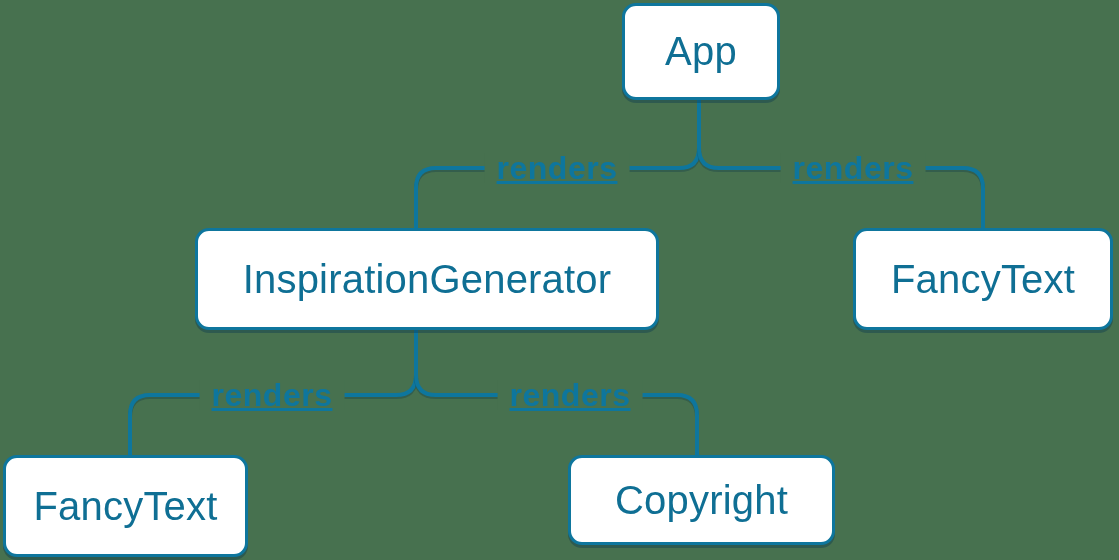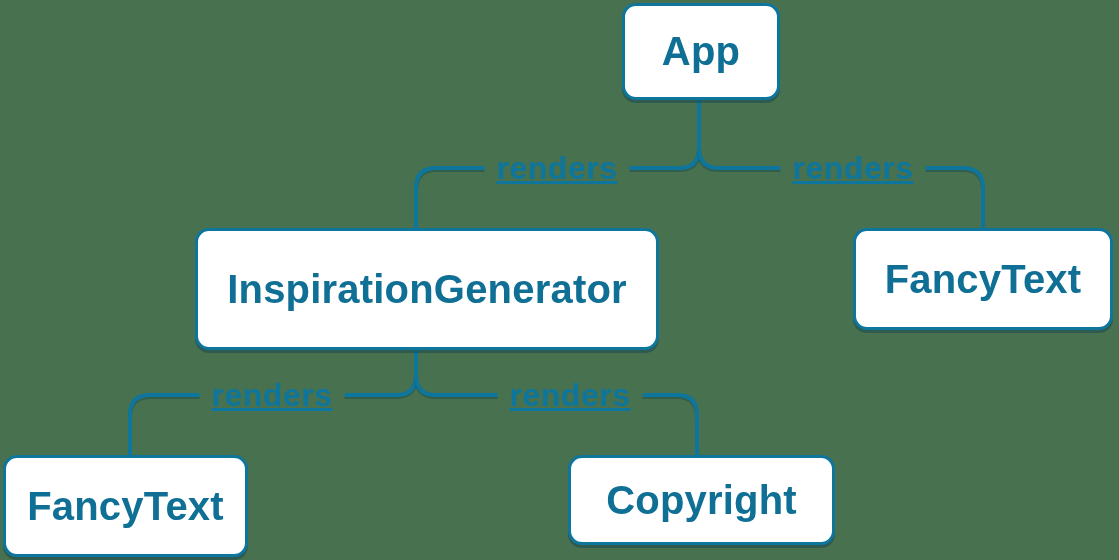--- a/index.html
+++ b/index.html
@@ -26,26 +26,26 @@
   .node{
     position:absolute;
     box-sizing:border-box;
     background:var(--node-fill);
     border:3.5px solid var(--stroke);
     border-radius:14px;
     box-shadow:0 3px 0 rgba(11,58,79,0.40);
     display:flex;align-items:center;justify-content:center;
     color:var(--node-text);
     font-size:40px;
-    font-weight:700;
+    font-weight:400;
     letter-spacing:0.2px;
     white-space:nowrap;
   }
   .node-app{left:622px;top:3px;width:158px;height:97px;}
-  .node-inspiration-generator{left:195px;top:228px;width:464px;height:122px;}
+  .node-inspiration-generator{left:195px;top:228px;width:464px;height:102px;}
   .node-fancy-text-top{left:853px;top:228px;width:260px;height:102px;}
   .node-fancy-text-bottom{left:3px;top:455px;width:245px;height:102px;}
   .node-copyright{left:568px;top:455px;width:267px;height:90px;}
   .edge-label{
     position:absolute;
     transform:translate(-50%,-50%);
     background:var(--bg);
     color:var(--stroke);
     font-size:32px;
     font-weight:700;

